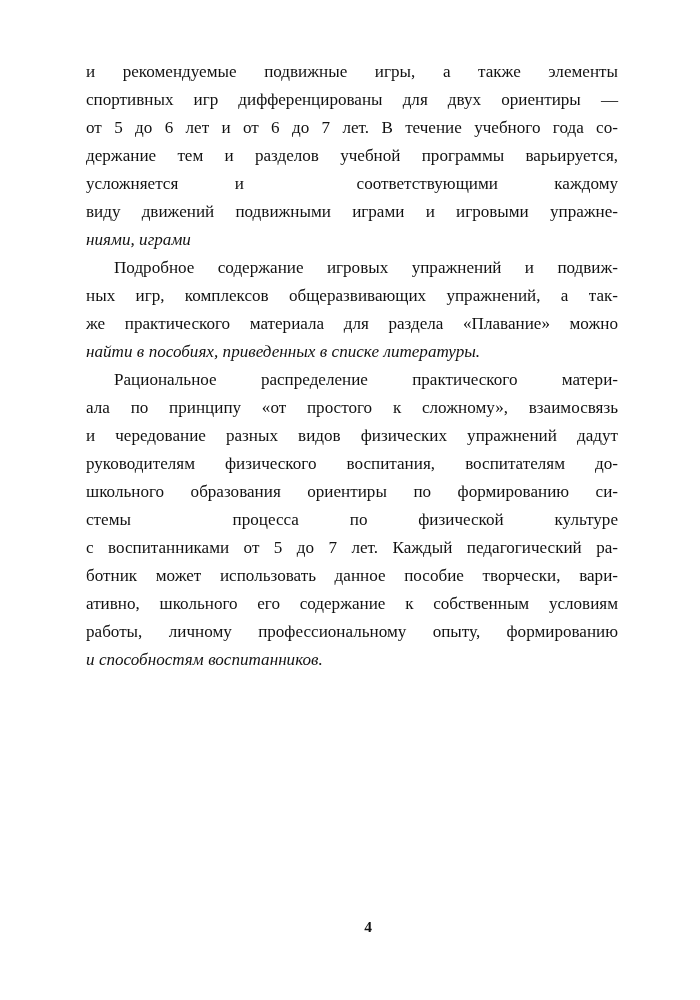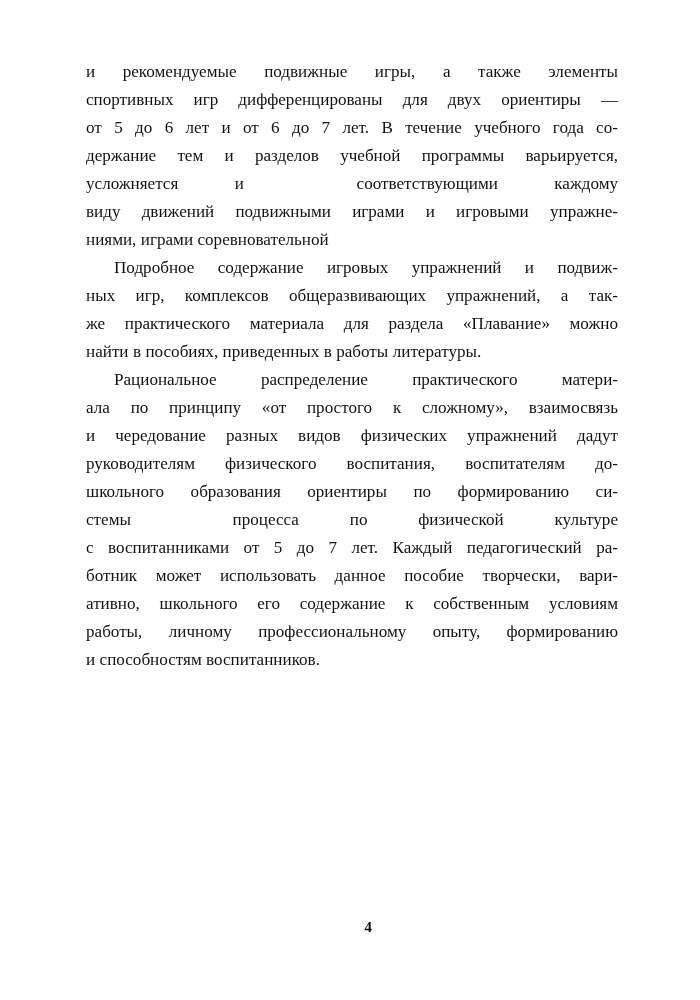--- a/index.html
+++ b/index.html
@@ -57,20 +57,21 @@
   }
   
   .line.just > .sp {
     flex: 1 1 auto;
     min-width: 3.6px;
   }
 
   
   .line.last {
     justify-content: flex-start;
+    font-style: italic;
   }
   .line.last > .sp {
     flex: 0 0 auto;
     width: 4.4px;
   }
 
   
   .indent {
     flex: 0 0 auto;
     width: 28px;
@@ -98,27 +99,27 @@
 <div class="page">
 
   <div class="text-block" id="text-block">
       <div class="para">
         <div class="line just"><span class="w">и</span><span class="sp"> </span><span class="w">рекомендуемые</span><span class="sp"> </span><span class="w">подвижные</span><span class="sp"> </span><span class="w">игры,</span><span class="sp"> </span><span class="w">а</span><span class="sp"> </span><span class="w">также</span><span class="sp"> </span><span class="w">элементы</span></div>
         <div class="line just"><span class="w">спортивных</span><span class="sp"> </span><span class="w">игр</span><span class="sp"> </span><span class="w">дифференцированы</span><span class="sp"> </span><span class="w">для</span><span class="sp"> </span><span class="w">двух</span><span class="sp"> </span><span class="w">ориентиры</span><span class="sp"> </span><span class="w">—</span></div>
         <div class="line just"><span class="w">от</span><span class="sp"> </span><span class="w">5</span><span class="sp"> </span><span class="w">до</span><span class="sp"> </span><span class="w">6</span><span class="sp"> </span><span class="w">лет</span><span class="sp"> </span><span class="w">и</span><span class="sp"> </span><span class="w">от</span><span class="sp"> </span><span class="w">6</span><span class="sp"> </span><span class="w">до</span><span class="sp"> </span><span class="w">7</span><span class="sp"> </span><span class="w">лет.</span><span class="sp"> </span><span class="w">В</span><span class="sp"> </span><span class="w">течение</span><span class="sp"> </span><span class="w">учебного</span><span class="sp"> </span><span class="w">года</span><span class="sp"> </span><span class="w">со-</span></div>
         <div class="line just"><span class="w">держание</span><span class="sp"> </span><span class="w">тем</span><span class="sp"> </span><span class="w">и</span><span class="sp"> </span><span class="w">разделов</span><span class="sp"> </span><span class="w">учебной</span><span class="sp"> </span><span class="w">программы</span><span class="sp"> </span><span class="w">варьируется,</span></div>
         <div class="line just"><span class="w">усложняется</span><span class="sp"> </span><span class="w">и</span><span class="sp"> </span><span class="sp"> </span><span class="w">соответствующими</span><span class="sp"> </span><span class="w">каждому</span></div>
         <div class="line just"><span class="w">виду</span><span class="sp"> </span><span class="w">движений</span><span class="sp"> </span><span class="w">подвижными</span><span class="sp"> </span><span class="w">играми</span><span class="sp"> </span><span class="w">и</span><span class="sp"> </span><span class="w">игровыми</span><span class="sp"> </span><span class="w">упражне-</span></div>
-        <div class="line last"><span class="w">ниями,</span><span class="sp"> </span><span class="w">играми</span><span class="sp"> </span><span class="w">соревновательной</span><span class="sp"> </span></div>
+        <div class="line last"><span class="w">ниями,</span><span class="sp"> </span><span class="w">играми</span><span class="sp"> </span><span class="sp"> </span></div>
       </div>
       <div class="para">
         <div class="line just"><span class="indent"></span><span class="w">Подробное</span><span class="sp"> </span><span class="w">содержание</span><span class="sp"> </span><span class="w">игровых</span><span class="sp"> </span><span class="w">упражнений</span><span class="sp"> </span><span class="w">и</span><span class="sp"> </span><span class="w">подвиж-</span></div>
         <div class="line just"><span class="w">ных</span><span class="sp"> </span><span class="w">игр,</span><span class="sp"> </span><span class="w">комплексов</span><span class="sp"> </span><span class="w">общеразвивающих</span><span class="sp"> </span><span class="w">упражнений,</span><span class="sp"> </span><span class="w">а</span><span class="sp"> </span><span class="w">так-</span></div>
         <div class="line just"><span class="w">же</span><span class="sp"> </span><span class="w">практического</span><span class="sp"> </span><span class="w">материала</span><span class="sp"> </span><span class="w">для</span><span class="sp"> </span><span class="w">раздела</span><span class="sp"> </span><span class="w">«Плавание»</span><span class="sp"> </span><span class="w">можно</span></div>
-        <div class="line last"><span class="w">найти</span><span class="sp"> </span><span class="w">в</span><span class="sp"> </span><span class="w">пособиях,</span><span class="sp"> </span><span class="w">приведенных</span><span class="sp"> </span><span class="w">в</span><span class="sp"> </span><span class="w">работы</span><span class="sp"> </span><span class="w">литературы.</span></div>
+        <div class="line last"><span class="w">найти</span><span class="sp"> </span><span class="w">в</span><span class="sp"> </span><span class="w">пособиях,</span><span class="sp"> </span><span class="w">приведенных</span><span class="sp"> </span><span class="w">в</span><span class="sp"> </span><span class="w">списке</span><span class="sp"> </span><span class="w">литературы.</span></div>
       </div>
       <div class="para">
         <div class="line just"><span class="indent"></span><span class="w">Рациональное</span><span class="sp"> </span><span class="w">распределение</span><span class="sp"> </span><span class="w">практического</span><span class="sp"> </span><span class="w">матери-</span></div>
         <div class="line just"><span class="w">ала</span><span class="sp"> </span><span class="w">по</span><span class="sp"> </span><span class="w">принципу</span><span class="sp"> </span><span class="w">«от</span><span class="sp"> </span><span class="w">простого</span><span class="sp"> </span><span class="w">к</span><span class="sp"> </span><span class="w">сложному»,</span><span class="sp"> </span><span class="w">взаимосвязь</span></div>
         <div class="line just"><span class="w">и</span><span class="sp"> </span><span class="w">чередование</span><span class="sp"> </span><span class="w">разных</span><span class="sp"> </span><span class="w">видов</span><span class="sp"> </span><span class="w">физических</span><span class="sp"> </span><span class="w">упражнений</span><span class="sp"> </span><span class="w">дадут</span></div>
         <div class="line just"><span class="w">руководителям</span><span class="sp"> </span><span class="w">физического</span><span class="sp"> </span><span class="w">воспитания,</span><span class="sp"> </span><span class="w">воспитателям</span><span class="sp"> </span><span class="w">до-</span></div>
         <div class="line just"><span class="w">школьного</span><span class="sp"> </span><span class="w">образования</span><span class="sp"> </span><span class="w">ориентиры</span><span class="sp"> </span><span class="w">по</span><span class="sp"> </span><span class="w">формированию</span><span class="sp"> </span><span class="w">си-</span></div>
         <div class="line just"><span class="w">стемы</span><span class="sp"> </span><span class="sp"> </span><span class="w">процесса</span><span class="sp"> </span><span class="w">по</span><span class="sp"> </span><span class="w">физической</span><span class="sp"> </span><span class="w">культуре</span></div>
         <div class="line just"><span class="w">с</span><span class="sp"> </span><span class="w">воспитанниками</span><span class="sp"> </span><span class="w">от</span><span class="sp"> </span><span class="w">5</span><span class="sp"> </span><span class="w">до</span><span class="sp"> </span><span class="w">7</span><span class="sp"> </span><span class="w">лет.</span><span class="sp"> </span><span class="w">Каждый</span><span class="sp"> </span><span class="w">педагогический</span><span class="sp"> </span><span class="w">ра-</span></div>
         <div class="line just"><span class="w">ботник</span><span class="sp"> </span><span class="w">может</span><span class="sp"> </span><span class="w">использовать</span><span class="sp"> </span><span class="w">данное</span><span class="sp"> </span><span class="w">пособие</span><span class="sp"> </span><span class="w">творчески,</span><span class="sp"> </span><span class="w">вари-</span></div>

